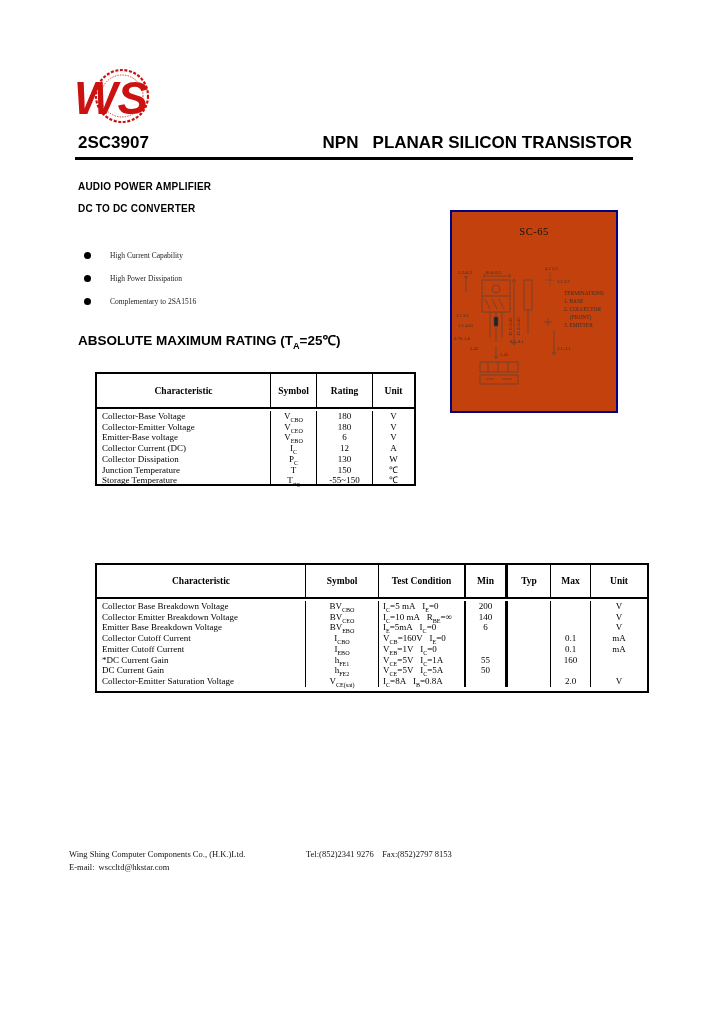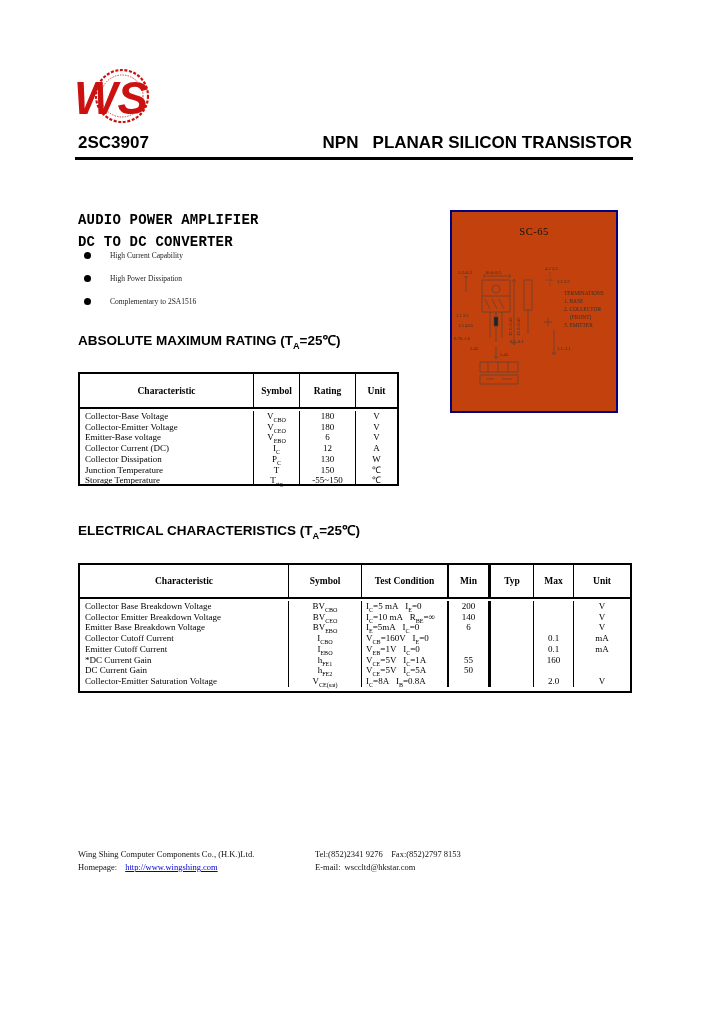--- a/index.html
+++ b/index.html
@@ -7,22 +7,22 @@
         outline:1px solid #c8c8c8;overflow:hidden;
         font-family:"Liberation Serif", serif;color:#000;}
 
   
   .logo{position:absolute;left:72px;top:64px;width:84px;height:70px;}
   .header-line{position:absolute;left:78px;top:133px;width:554px;display:flex;
         justify-content:space-between;align-items:baseline;
         font-family:"Liberation Sans", sans-serif;font-weight:bold;font-size:17px;}
   .title-rule{position:absolute;left:75px;top:157px;width:558px;height:3px;background:#000;}
 
-  .subtitle{position:absolute;left:78px;font-family:Liberation Mono, monospace;
-        font-weight:bold;font-size:14px;letter-spacing:.2px;margin-top:31px;}
+  .subtitle{position:absolute;left:78px;font-family:Liberation Sans, sans-serif;
+        font-weight:bold;font-size:10px;letter-spacing:.2px;}
   .sub1{top:181px;} .sub2{top:203px;}
 
   .features{position:absolute;left:84px;top:244px;}
   .feature{display:flex;align-items:center;height:23px;}
   .bullet{width:7px;height:7px;border-radius:50%;background:#000;margin-right:19px;flex:none;}
   .feature-label{font-size:7.5px;color:#222;}
 
   
   .pkg-box{position:absolute;left:450px;top:210px;width:164px;height:199px;
         border:2px solid #000080;background:#c2410c;}
@@ -30,21 +30,21 @@
         font-size:10.5px;letter-spacing:.5px;color:#111;}
   .pkg-svg{position:absolute;left:2px;top:34px;}
 
   
   .sec-head{position:absolute;left:78px;font-family:"Liberation Sans", sans-serif;
         font-weight:bold;font-size:13.5px;}
   .sec1{top:331px;} .sec2{top:521px;}
   .sec-head sub{font-size:68%;}
 
   
-  .tbl{position:absolute;background:#fff;border:2px solid #000;box-sizing:border-box;}
+  .tbl{position:absolute;background:#fff;border:2px solid #000;box-sizing:border-box;margin-left:17px;}
   .thead{display:flex;align-items:center;font-weight:bold;font-size:9.5px;
         border-bottom:2px solid #000;box-sizing:border-box;}
   .thead .cell{display:flex;align-items:center;justify-content:center;height:100%;box-sizing:border-box;}
   .tr{display:flex;line-height:10.7px;font-size:9px;}
   .cell{box-sizing:border-box;}
   sub{font-size:68%;line-height:0;}
 
   
   .amr{left:78px;top:372px;width:321px;height:114px;}
   .amr .thead{height:35px;}
@@ -62,21 +62,21 @@
   .e1{width:209px;border-right:1px solid #000;padding-left:5px;}
   .e2{width:73px;border-right:1px solid #000;text-align:center;}
   .e3{width:87px;border-right:2px solid #000;padding-left:4px;}
   .e4{width:42px;border-right:3px solid #000;text-align:center;}
   .e5{width:43px;border-right:1px solid #000;text-align:left;}
   .e6{width:40px;border-right:1px solid #000;text-align:center;}
   .e7{flex:1;text-align:center;}
   .ec .thead .e1,.ec .thead .e3{padding-left:0;}
 
   
-  .footer{position:absolute;left:78px;top:848px;font-size:8.5px;line-height:13px;color:#111;}
+  .footer{position:absolute;left:69px;top:848px;font-size:8.5px;line-height:13px;color:#111;}
   .f-grid{display:grid;grid-template-columns:237px auto;}
   .f-link{color:#0000cc;text-decoration:underline;margin-left:8px;}
   .f-plain{margin-left:4px;}
 
   
   .pkg-svg text{font-family:"Liberation Serif", serif;fill:#333;}
   .dim{font-size:4.6px;}
   .term{font-size:5.4px;fill:#222;}
 </style>
 </head>
@@ -216,21 +216,20 @@
         </div>
         <div class="tr">
           <span class="cell a1">Storage Temperature</span>
           <span class="cell a2">T<sub>stg</sub></span>
           <span class="cell a3">-55~150</span>
           <span class="cell a4">℃</span>
         </div>
       </div>
   </div>
 
-  <div class="sec-head sec2">ELECTRICAL CHARACTERISTICS (T<sub>A</sub>=25℃)</div>
   <div class="tbl ec">
     <div class="thead">
       <span class="cell e1">Characteristic</span>
       <span class="cell e2">Symbol</span>
       <span class="cell e3">Test Condition</span>
       <span class="cell e4">Min</span>
       <span class="cell e5">Typ</span>
       <span class="cell e6">Max</span>
       <span class="cell e7">Unit</span>
     </div>
@@ -308,21 +307,18 @@
           <span class="cell e7">V</span>
         </div>
       </div>
   </div>
 
   <div class="footer">
     <div class="f-grid">
       <span>Wing Shing Computer Components Co., (H.K.)Ltd.</span>
       <span>Tel:(852)2341 9276&nbsp;&nbsp;&nbsp;&nbsp;Fax:(852)2797 8153</span>
       <span>
-        <span>Homepage:</span><a class="f-link" href="#">http://www.wingshing.com</a>
-      </span>
-      <span>
         <span>E-mail:</span><span class="f-plain">wsccltd@hkstar.com</span>
       </span>
     </div>
   </div>
 
 </div>
 
 </body></html>

